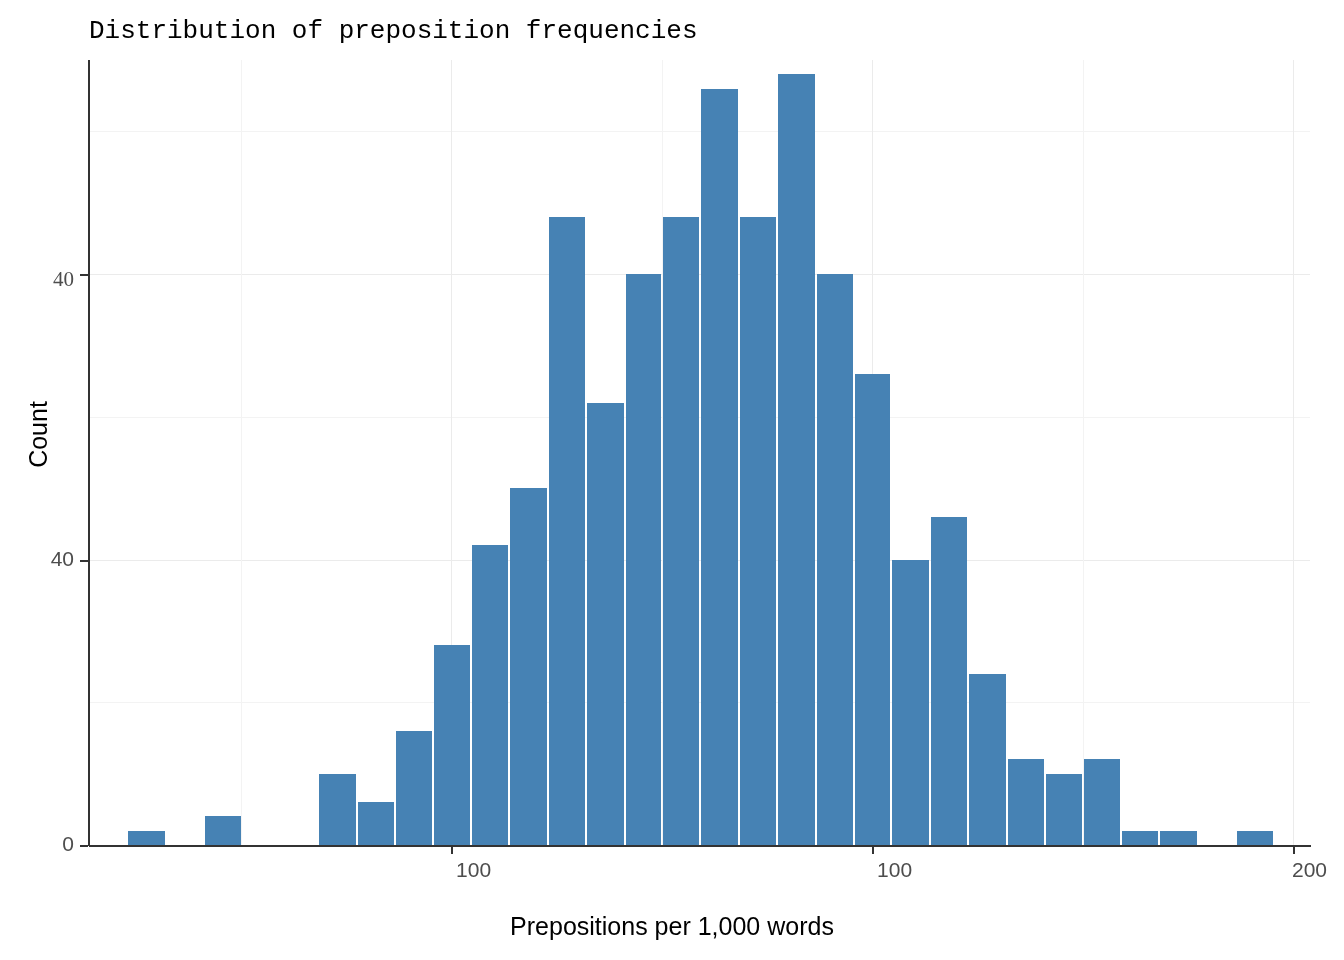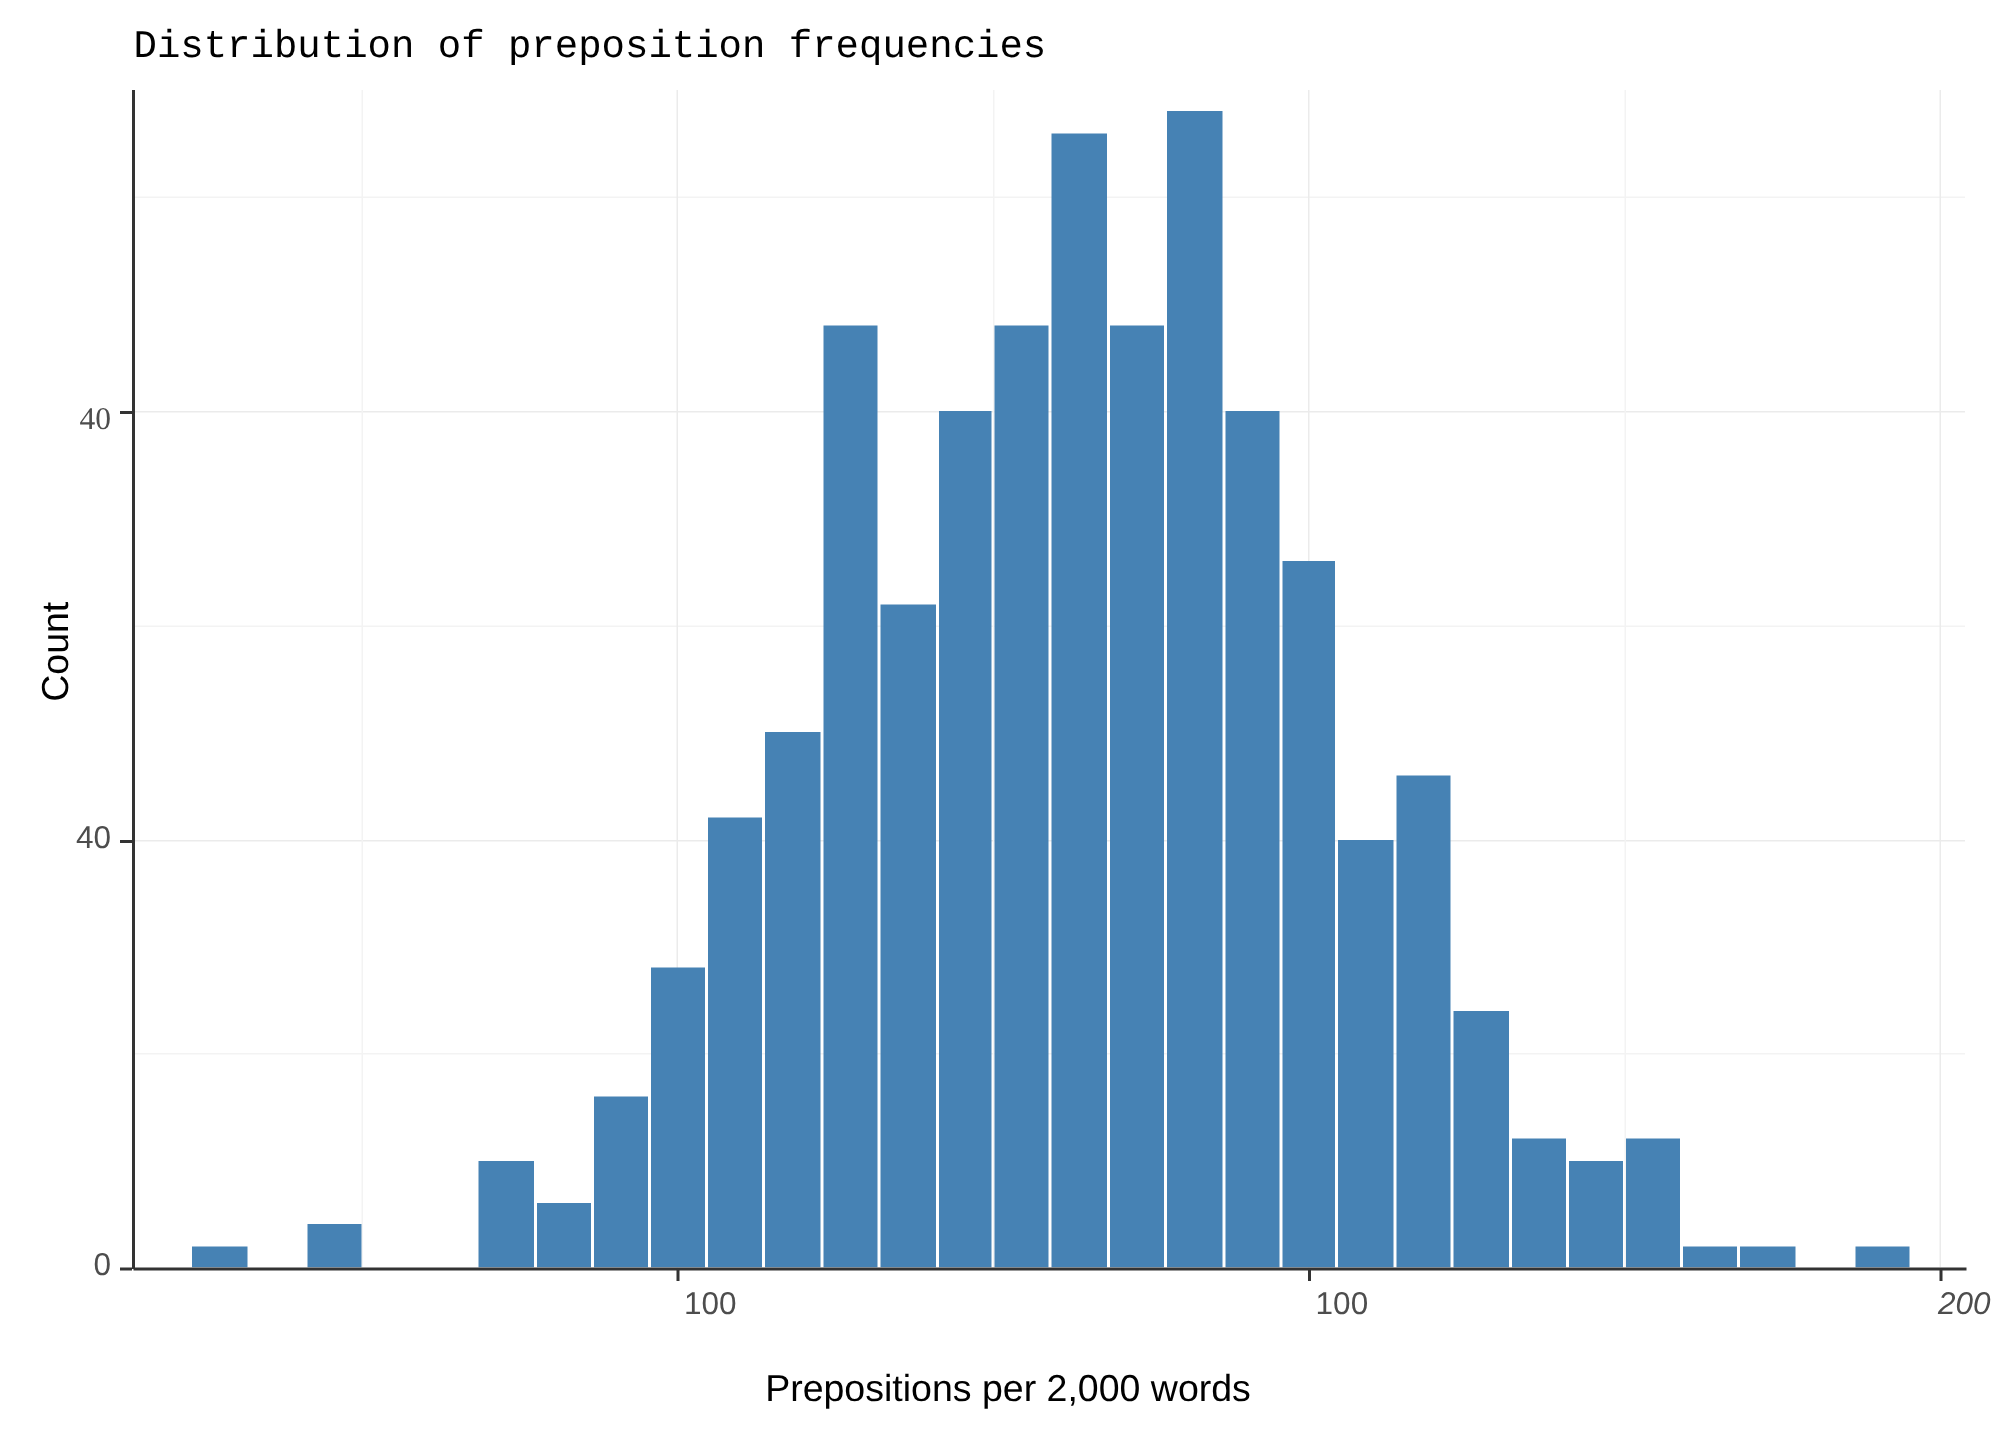--- a/index.html
+++ b/index.html
@@ -190,27 +190,27 @@
 
   <div id="y-axis-line"></div>
   <div id="x-axis-line"></div>
 
   <div id="x-ticks">
       <div class="x-tick-mark" style="left: 451.09px;"></div>
       <div class="x-tick-label" style="left: 411.09px;">100</div>
       <div class="x-tick-mark" style="left: 872.124px;"></div>
       <div class="x-tick-label" style="left: 832.124px;">100</div>
       <div class="x-tick-mark" style="left: 1293.16px;"></div>
-      <div class="x-tick-label" style="left: 1247px; font-style: italic;">200</div>
+      <div class="x-tick-label" style="left: 1247px;">200</div>
     </div>
   <div id="y-ticks">
       <div class="y-tick-mark" style="top: 845px;"></div>
       <div class="y-tick-label" style="top: 832px;">0</div>
       <div class="y-tick-mark" style="top: 559.545px;"></div>
       <div class="y-tick-label" style="top: 546.545px;">40</div>
       <div class="y-tick-mark" style="top: 274.091px;"></div>
       <div class="y-tick-label" style="top: 267px; font-family: Liberation Serif, serif;">40</div>
     </div>
 
-  <div id="x-axis-label">Prepositions per 2,000 words</div>
+  <div id="x-axis-label">Prepositions per 1,000 words</div>
   <div id="y-axis-label">Count</div>
 
 </div>
 
 </body></html>

